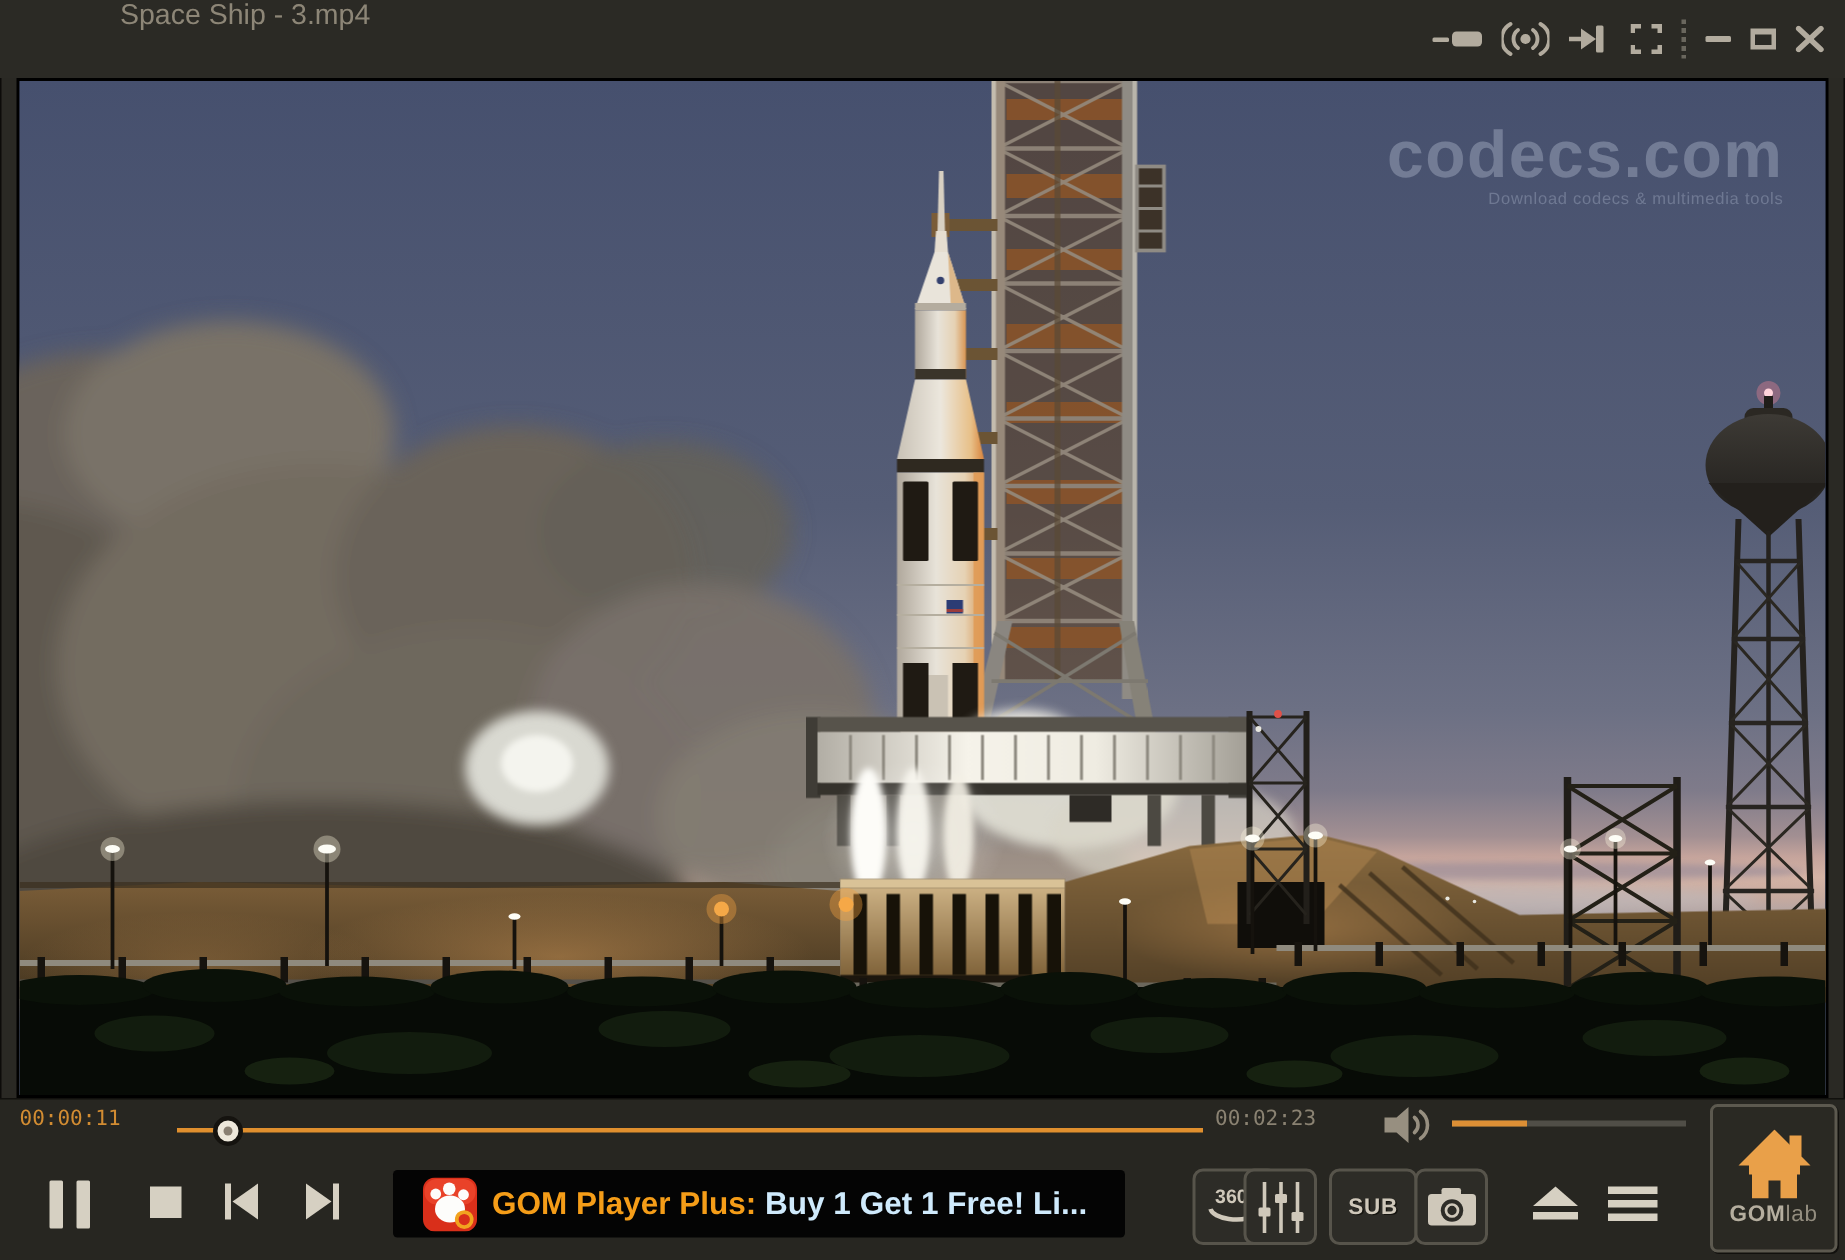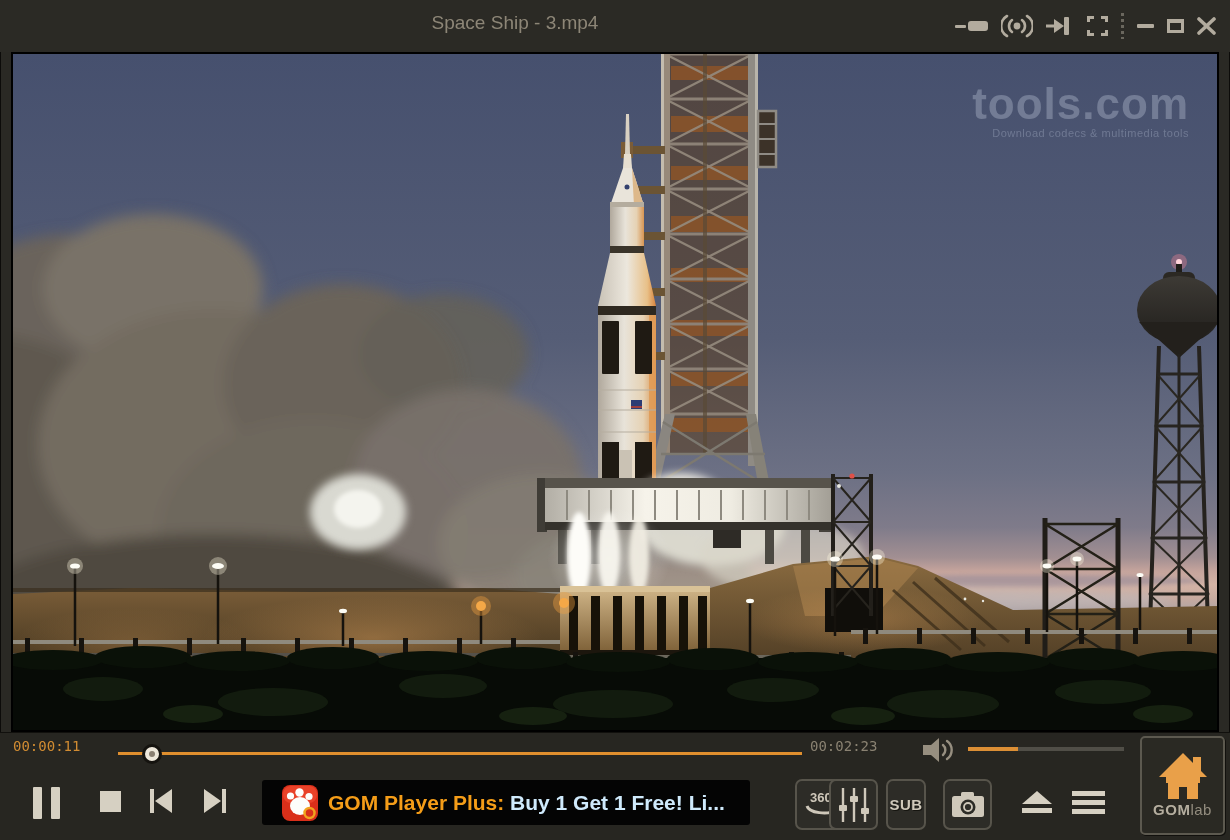--- a/index.html
+++ b/index.html
@@ -4,21 +4,21 @@
 <style>
   html,body{margin:0;padding:0;background:#000;overflow:hidden;}
   *{box-sizing:border-box;}
   .window{position:relative;width:1230px;height:840px;background:#2a2924;font-family:"Liberation Sans",sans-serif;box-shadow:inset 0 0 0 1px #0c0b09;}
   
   .titlebar{position:absolute;left:0;top:0;width:1230px;height:52px;background:#2b2a25;}
   .logo{position:absolute;left:18px;top:11px;font-size:23px;font-weight:bold;letter-spacing:.5px;display:flex;align-items:center;gap:7px;}
   .logo .gom{color:#f29d2e;text-shadow:1px 1px 0 #141310,-1px 1px 0 #141310,1px -1px 0 #141310;}
   .logo .player{color:#b6b0a2;text-shadow:1px 1px 0 #141310;}
   .gear{color:#a9a295;font-size:22px;line-height:22px;}
-  .win-title{position:absolute;left:80px;right:280px;top:12px;text-align:center;font-size:19px;color:#8d8677;}
+  .win-title{position:absolute;left:80px;right:280px;top:0;text-align:left;font-size:19px;color:#8d8677;}
   .tb-icons{position:absolute;right:14px;top:0;height:52px;display:flex;align-items:center;gap:13px;}
   .tbi{display:flex;align-items:center;justify-content:center;height:30px;cursor:default;}
   .bar3{width:17px;height:4px;background:#b2ab9e;border-radius:1px;}
   .pill{width:20px;height:10px;background:#b2ab9e;border-radius:3px;margin-left:2px;}
   .maxbox{width:17px;height:14px;border:3px solid #b2ab9e;border-top-width:4px;}
   .dotsep{width:3px;height:26px;background:repeating-linear-gradient(#6a675e 0 3px,transparent 3px 6px);}
   
   .video-frame{position:absolute;left:11px;top:52px;width:1208px;height:680px;background:#000;padding:2px;}
   .scene{position:relative;width:1204px;height:676px;overflow:hidden;background:#46506e;}
   .scene svg{display:block;}
@@ -47,21 +47,21 @@
   .tri-r{width:0;height:0;border-top:12px solid transparent;border-bottom:12px solid transparent;border-left:17px solid #d6d0c2;}
   .vbar{width:4px;height:24px;background:#d6d0c2;}
   .ad{position:absolute;left:262px;top:47px;width:488px;height:45px;background:#040404;border-radius:3px;display:flex;align-items:center;padding:0 20px;gap:10px;overflow:hidden;white-space:nowrap;}
   .ad-txt{font-size:21px;font-weight:bold;}
   .ad-brand{color:#f59d18;}
   .ad-msg{color:#cfeafc;}
   .sqbtn{position:absolute;top:46px;height:51px;background:#2d2c27;border:2px solid #57544b;border-radius:7px;display:flex;flex-direction:column;align-items:center;justify-content:center;color:#cfc8ba;}
   .b360{left:795px;width:57px;}
   .b360 .t{font-size:13px;font-weight:bold;line-height:12px;margin-top:2px;}
   .beq{left:829px;width:49px;}
-  .bsub{left:886px;width:40px;font-size:15px;font-weight:bold;letter-spacing:.5px;text-shadow:1px 1px 0 #15140f;}
+  .bsub{left:886px;width:59px;font-size:15px;font-weight:bold;letter-spacing:.5px;text-shadow:1px 1px 0 #15140f;}
   .bcam{left:943px;width:49px;}
   .eject{left:1022px;top:58px;flex-direction:column;gap:4px;}
   .eject .tri-u{width:0;height:0;border-left:15px solid transparent;border-right:15px solid transparent;border-bottom:13px solid #d6d0c2;}
   .eject .ebar{width:30px;height:5px;background:#d6d0c2;}
   .menu{left:1072px;top:58px;flex-direction:column;gap:4px;}
   .menu i{width:33px;height:5px;background:#d6d0c2;}
   .gomlab{position:absolute;left:1140px;top:3px;width:85px;height:99px;background:#2a2923;border:2px solid #5c594f;border-radius:5px;display:flex;flex-direction:column;align-items:center;justify-content:center;gap:2px;box-shadow:1px 1px 0 #11100d;}
   .gomlab .lbl{font-size:15px;color:#938d7f;letter-spacing:.5px;}
   .gomlab .lbl b{color:#b5ae9f;font-weight:bold;}
 </style>
@@ -497,21 +497,21 @@
           <g fill="#1d2b15" opacity=".7">
             <ellipse cx="180" cy="660" rx="30" ry="9"></ellipse>
               <ellipse cx="520" cy="662" rx="34" ry="9"></ellipse>
             <ellipse cx="850" cy="662" rx="32" ry="9"></ellipse>
               <ellipse cx="1150" cy="660" rx="30" ry="9"></ellipse>
           </g>
         </g>
       </svg>
 
       <div class="watermark">
-        <div class="w1">tools.com</div>
+        <div class="w1">codecs.com</div>
         <div class="w2">Download codecs   &amp;  multimedia tools</div>
       </div>
     </div>
   </div>
 
   <div class="controls">
     <div class="time cur">00:00:11</div>
     <div class="seek">
       <div class="track"></div>
       <div class="knob" style="left: calc(5% - 10px);"></div>

